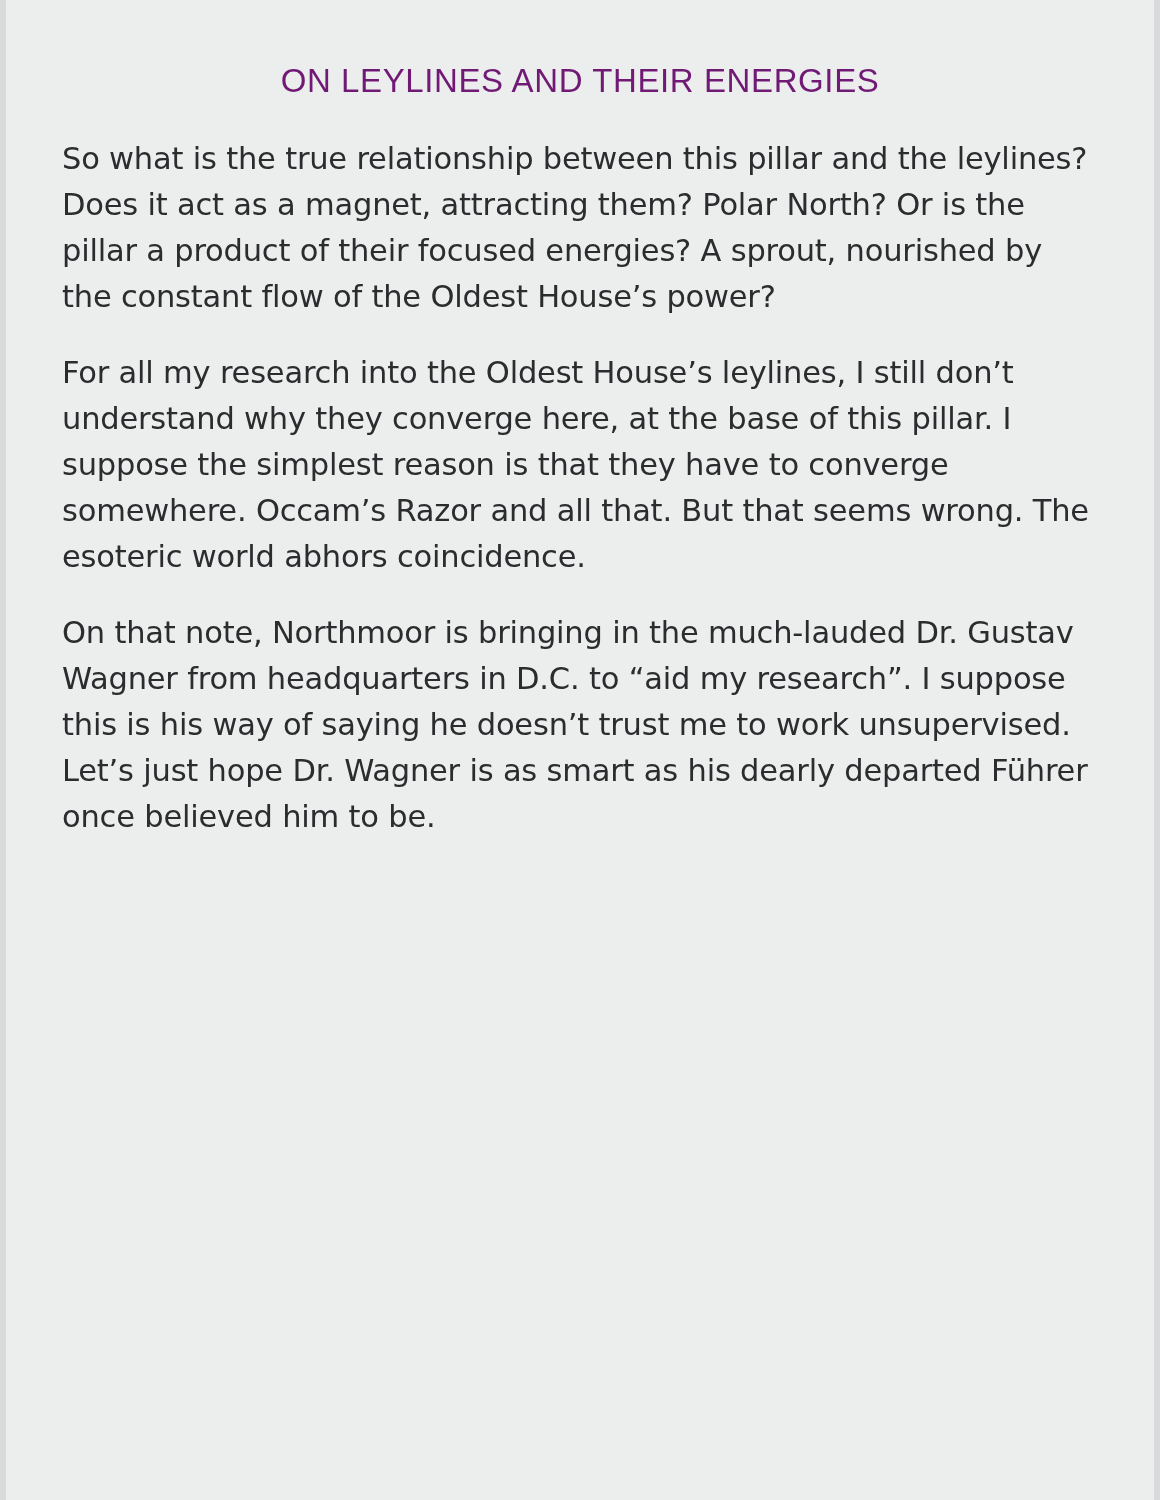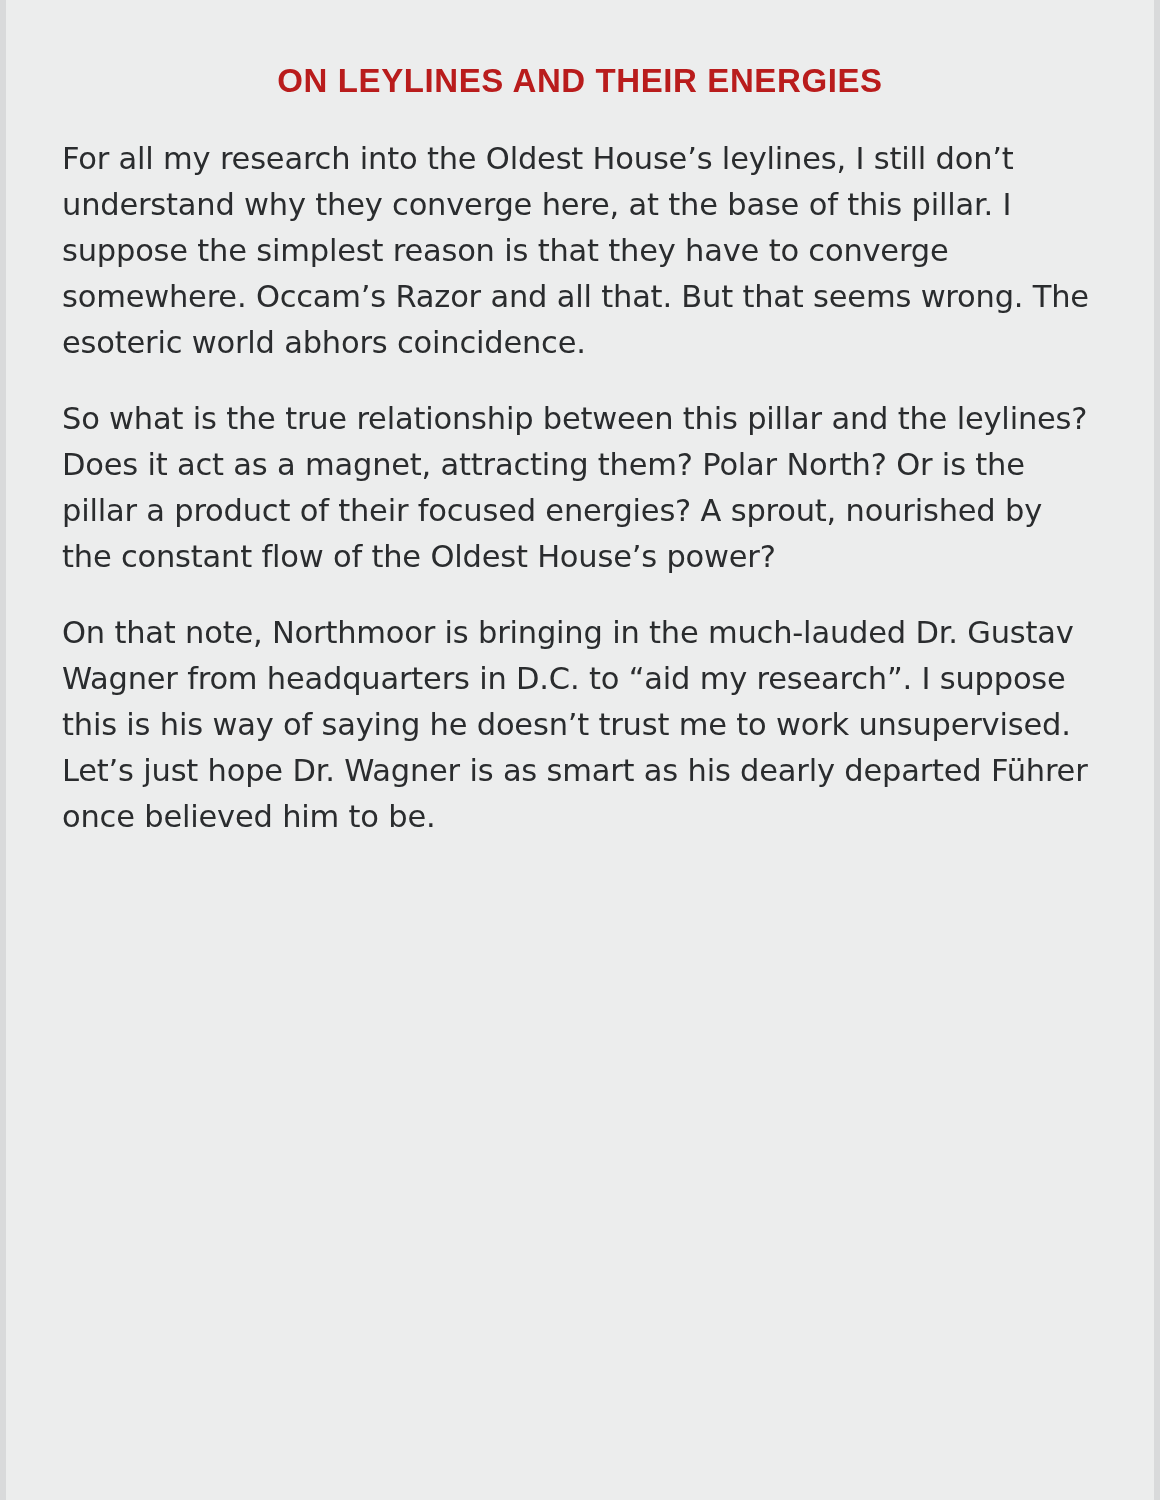--- a/index.html
+++ b/index.html
@@ -35,23 +35,23 @@
     top: 0;
     width: 6px;
     height: 1500px;
     background: #d9dadb;
   }
   .doc-title {
     margin: 0;
     padding: 62px 60px 0 60px;
     text-align: center;
     font-size: 33px;
-    font-weight: bold;
+    font-weight: normal;
     letter-spacing: 0.6px;
-    color: #b91c1c;
+    color: #701a75;
     font-family: "Liberation Sans", sans-serif;
   }
   .body-text {
     padding: 0 62px 0 62px;
     margin-top: 36px;
   }
   .para {
     margin: 0 0 30px 0;
     font-size: 30.5px;
     line-height: 46px;
@@ -69,18 +69,18 @@
 <body>
 
 <div class="page">
 
   <div class="edge-left"></div>
   <div class="edge-right"></div>
 
   <h1 class="doc-title">ON LEYLINES AND THEIR ENERGIES</h1>
 
   <div class="body-text">
+    <p class="para">So what is the true relationship between this pillar and the leylines? Does it act as a magnet, attracting them? Polar North? Or is the pillar a product of their focused energies? A sprout, nourished by the constant flow of the Oldest House’s power?</p>
     <p class="para">For all my research into the Oldest House’s leylines, I still don’t understand why they converge here, at the base of this pillar. I suppose the simplest reason is that they have to converge somewhere. Occam’s Razor and all that. But that seems wrong. The esoteric world abhors coincidence.</p>
-    <p class="para">So what is the true relationship between this pillar and the leylines? Does it act as a magnet, attracting them? Polar North? Or is the pillar a product of their focused energies? A sprout, nourished by the constant flow of the Oldest House’s power?</p>
     <p class="para">On that note, Northmoor is bringing in the much-lauded Dr. Gustav Wagner from headquarters in D.C. to “aid my research”. I suppose this is his way of saying he doesn’t trust me to work unsupervised. Let’s just hope Dr. Wagner is as smart as his dearly departed Führer once believed him to be.</p>
   </div>
 
 </div>
 
 </body></html>

